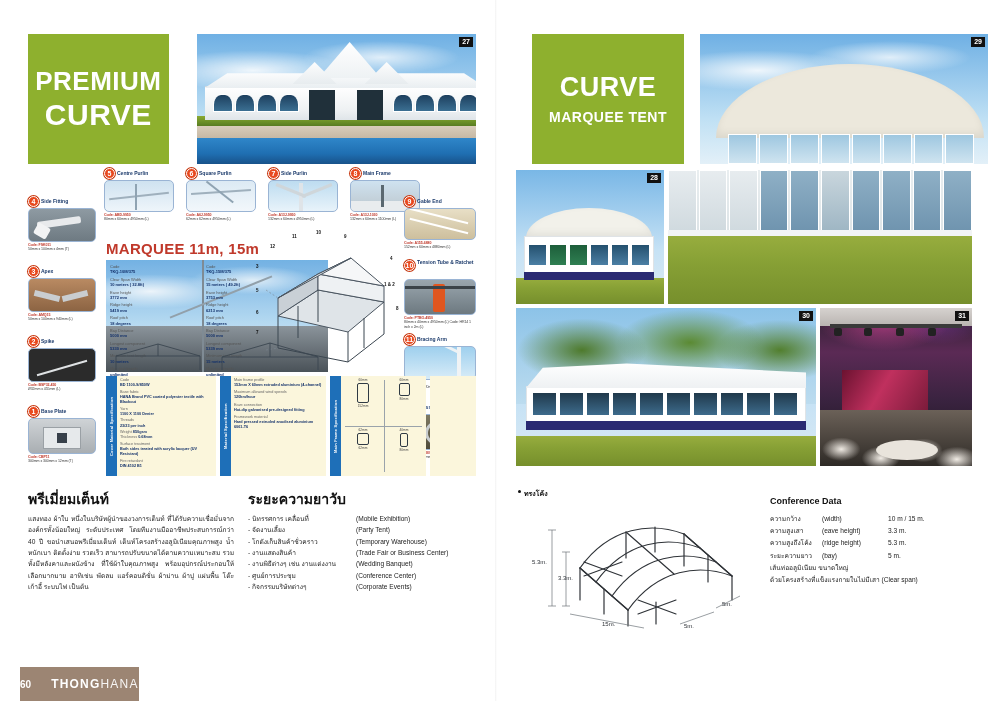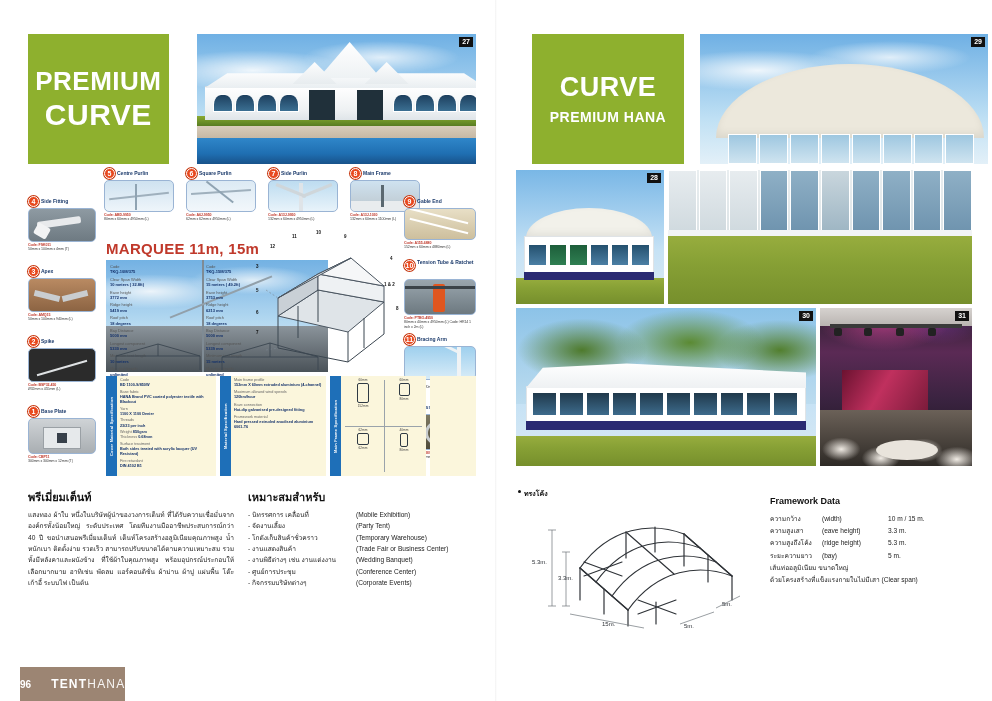--- a/index.html
+++ b/index.html
@@ -87,21 +87,21 @@
     transform: rotate(180deg); font-size:4px; font-weight:bold; letter-spacing:.2px;
     display:flex; align-items:center; justify-content:center; }
   .specband .content { flex:1; padding:2px 3px; font-size:3.8px; line-height:1.35; }
   .specband .content .k { color:#666; }
   .specband .content .v { color:#12306a; font-weight:bold; }
 
   .isoframe { position:absolute; }
   .legendnum { position:absolute; font-size:4.5px; color:#111; font-weight:bold; }
 
   
-  .col-head { font-size:11px; font-weight:bold; color:#111; margin-bottom:3px; }
+  .col-head { font-size:14px; font-weight:bold; color:#111; margin-bottom:3px; }
   .thai-par { font-size:6.6px; line-height:1.72; color:#222; text-align:justify; }
   .usage-list { font-size:6.6px; line-height:1.72; color:#222; }
   .usage-row { display:flex; }
   .usage-th { width:108px; flex:0 0 108px; }
   .usage-en { flex:1; }
 
   .tech-head { font-size:9px; font-weight:bold; color:#111; margin-bottom:7px; }
   .tech-row { display:flex; font-size:6.6px; line-height:1.85; color:#222; }
   .tech-a { width:52px; flex:0 0 52px; }
   .tech-b { width:66px; flex:0 0 66px; }
@@ -508,21 +508,21 @@
 
       <div style="position:absolute; left:402px; top:208px; width:46px; height:100px; background:#fbf6dc;"></div>
     </div>
 
     <div style="position:absolute; left:28px; top:488px; width:206px;">
       <div class="col-head">พรีเมี่ยมเต็นท์</div>
       <div class="thai-par">แสงทอง  ผ้าใบ  หนึ่งในบริษัทผู้นำของวงการเต็นท์  ที่ได้รับความเชื่อมั่นจากองค์กรทั้งน้อยใหญ่ ระดับประเทศ โดยทีมงานมืออาชีพประสบการณ์กว่า 40 ปี ขอนำเสนอพรีเมี่ยมเต็นท์ เต็นท์โครงสร้างอลูมิเนียมคุณภาพสูง น้ำหนักเบา ติดตั้งง่าย รวดเร็ว สามารถปรับขนาดได้ตามความเหมาะสม รวมทั้งมีหลังคาและผนังข้าง ที่ใช้ผ้าใบคุณภาพสูง พร้อมอุปกรณ์ประกอบให้เลือกมากมาย อาทิเช่น พัดลม แอร์คอนดิชั่น ผ้าม่าน ผ้าปู แผ่นพื้น โต๊ะ เก้าอี้ ระบบไฟ เป็นต้น</div>
     </div>
 
     <div style="position:absolute; left:248px; top:488px; width:232px;">
-      <div class="col-head">เหมาะสมสำหรับ</div>
+      <div class="col-head">ระยะความยาวับ</div>
       <div class="usage-list">
         <div class="usage-row">
           <div class="usage-th">- นิทรรศการ เคลื่อนที่</div>
           <div class="usage-en">(Mobile Exhibition)</div>
         </div>
         <div class="usage-row">
           <div class="usage-th">- จัดงานเลี้ยง</div>
           <div class="usage-en">(Party Tent)</div>
         </div>
         <div class="usage-row">
@@ -542,36 +542,36 @@
           <div class="usage-en">(Conference Center)</div>
         </div>
         <div class="usage-row">
           <div class="usage-th">- กิจกรรมบริษัทต่างๆ</div>
           <div class="usage-en">(Corporate Events)</div>
         </div>
       </div>
     </div>
 
     <div class="footer" id="footer-left">
-      <div class="pg">96</div>
+      <div class="pg">60</div>
       <div class="sep"></div>
       <div class="brandbar">
         <div class="brand">
-          <b>TENT</b><span>HANA</span>
+          <b>THONG</b><span>HANA</span>
         </div>
       </div>
     </div>
   </div>
 
   <div class="page" id="page-right">
 
     <div class="banner" style="left:36px; top:34px; width:456px; height:130px;">
       <div class="banner-title" style="width:152px; height:130px;">
         <div class="bt-line1" style="font-size:27px;">CURVE</div>
-        <div class="bt-line2" style="font-size:14px; margin-top:9px;">PREMIUM HANA</div>
+        <div class="bt-line2" style="font-size:14px; margin-top:9px;">MARQUEE TENT</div>
       </div>
 
       <div class="photo" style="width:288px; height:130px; margin-left:16px;">
         <div class="cloudy"></div>
         <div class="arch-roof" style="left:16px; bottom:26px; width:268px; height:74px; background:#ece8dc;"></div>
         <div style="position:absolute; left:28px; bottom:0px; width:246px; height:30px; display:flex; gap:2px;">
           <div class="win" style="background:linear-gradient(#9ec7e0,#cfe4f0);"></div>
           <div class="win" style="background:linear-gradient(#9ec7e0,#cfe4f0);"></div>
           <div class="win" style="background:linear-gradient(#9ec7e0,#cfe4f0);"></div>
           <div class="win" style="background:linear-gradient(#9ec7e0,#cfe4f0);"></div>
@@ -713,21 +713,21 @@
           <text x="14" y="68">5.3m.</text>
           <text x="40" y="84">3.3m.</text>
           <text x="84" y="130">15m.</text>
           <text x="166" y="132">5m.</text>
           <text x="204" y="110">5m.</text>
         </g>
       </svg>
     </div>
 
     <div style="position:absolute; left:274px; top:496px; width:206px;">
-      <div class="tech-head">Framework Data</div>
+      <div class="tech-head">Conference Data</div>
       <div class="tech-row">
         <div class="tech-a">ความกว้าง</div>
         <div class="tech-b">(width)</div>
         <div class="tech-c">10 m / 15 m.</div>
       </div>
       <div class="tech-row">
         <div class="tech-a">ความสูงเสา</div>
         <div class="tech-b">(eave height)</div>
         <div class="tech-c">3.3 m.</div>
       </div>

